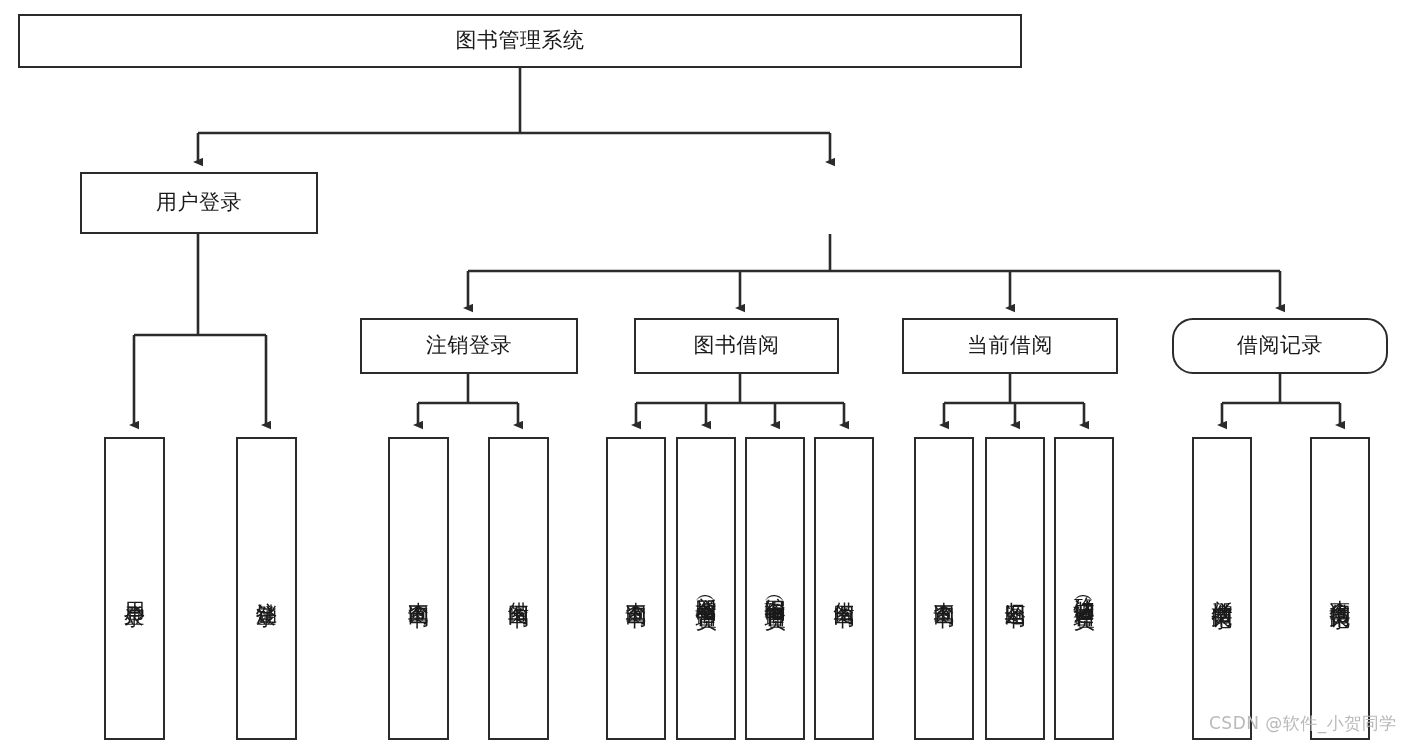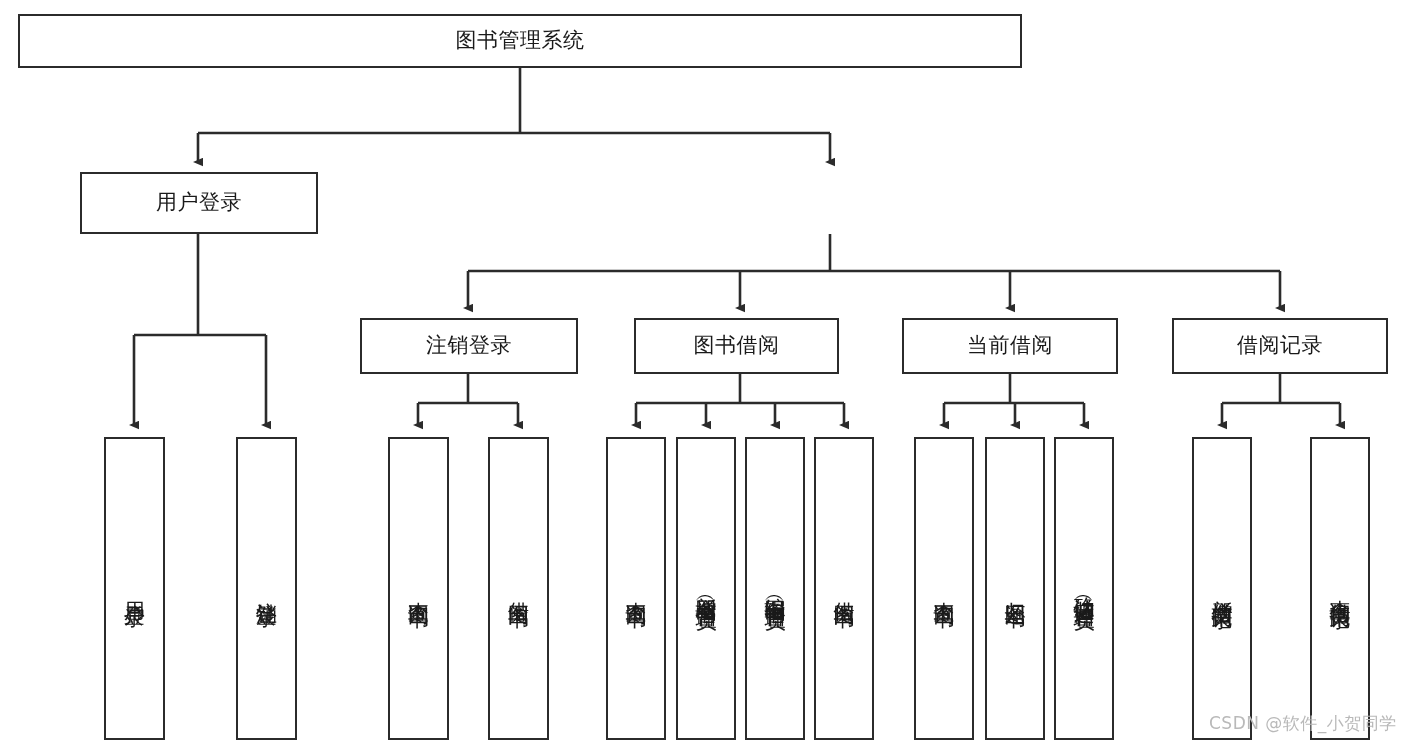--- a/index.html
+++ b/index.html
@@ -143,21 +143,21 @@
 
   <div class="node-box" style="left:360px; top:318px; width:218px; height:56px;">
     <span class="node-label-h">注销登录</span>
   </div>
   <div class="node-box" style="left:634px; top:318px; width:205px; height:56px;">
     <span class="node-label-h">图书借阅</span>
   </div>
   <div class="node-box" style="left:902px; top:318px; width:216px; height:56px;">
     <span class="node-label-h">当前借阅</span>
   </div>
-  <div class="node-box" style="left:1172px; top:318px; width:216px; height:56px;">
+  <div class="node-box" style="left:1172px; top:318px; width:216px; height:56px;border-radius:21px;">
     <span class="node-label-h">借阅记录</span>
   </div>
 
   <div class="node-box" style="left:104px; top:437px; width:61px; height:303px;">
     <span class="node-label-v">用户登录</span>
   </div>
   <div class="node-box" style="left:236px; top:437px; width:61px; height:303px;">
     <span class="node-label-v">注销登录</span>
   </div>
 

